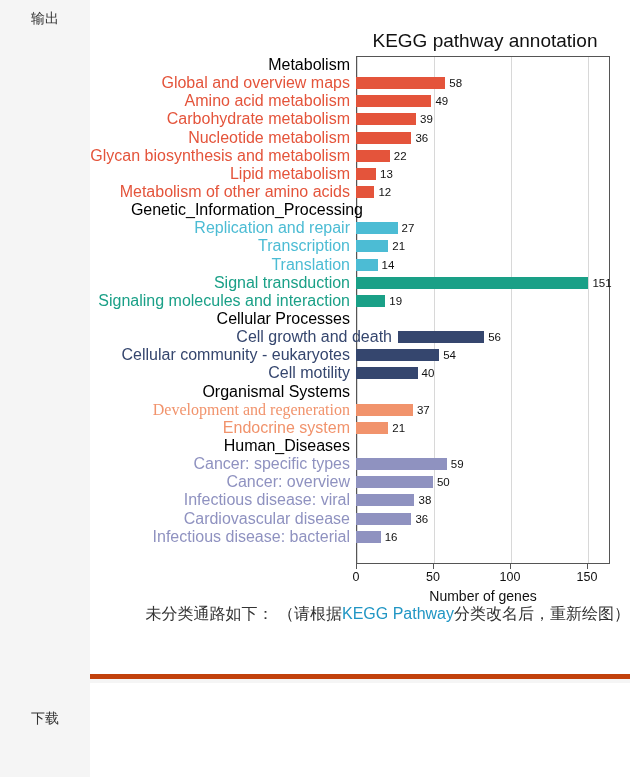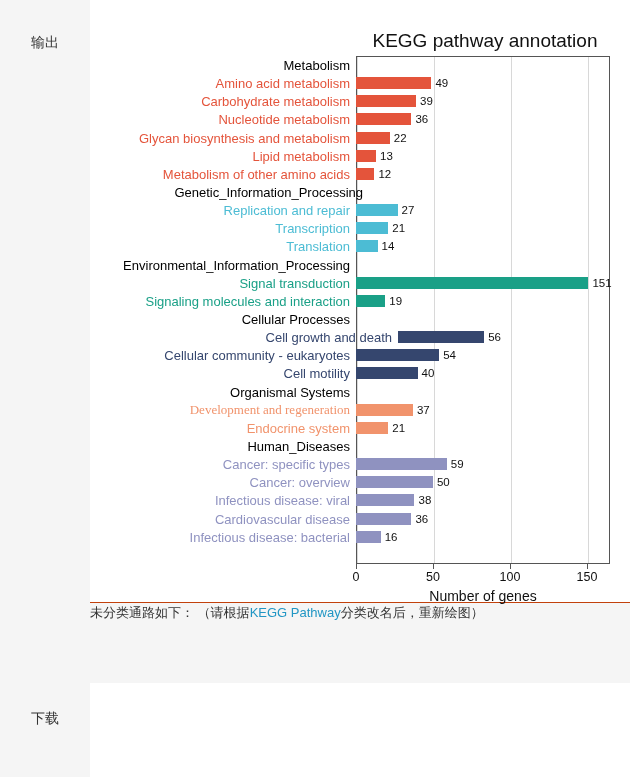--- a/index.html
+++ b/index.html
@@ -13,31 +13,31 @@
   .page{position:relative;width:630px;height:777px;}
 
   
   .gutter-label{
     position:absolute;
     left:0;width:90px;
     text-align:center;
     font-size:14px;
     color:#333;
   }
-  #out-label{top:34px;}
+  #out-label{top:10px;}
   #dl-label{top:710px;}
 
   .panel{
     position:absolute;
     left:90px;top:0;
     width:540px;
     background:#fff;
     box-sizing:border-box;
   }
-  #output-panel{height:603px;border-bottom:1px solid #c2410c;}
+  #output-panel{height:679px;border-bottom:5px solid #c2410c;}
   #download-panel{top:683px;height:94px;}
 
   
   .chart-wrap{
     position:relative;
     width:500px;height:570px;
     margin:8px auto 0 auto;
   }
   .chart-title{
     position:absolute;
@@ -70,21 +70,21 @@
     position:relative;
     height:18.8px;
   }
   .row .cat-label{
     position:absolute;
     right:100%;
     margin-right:6px;
     top:50%;
     transform:translateY(-50%);
     white-space:nowrap;
-    font-size:13px;
+    font-size:16px;
     color:#111;
   }
   .row .bar{
     position:absolute;
     left:0;top:50%;
     transform:translateY(-50%);
     height:12px;
   }
   .row .val{
     position:absolute;
@@ -119,22 +119,22 @@
     text-align:center;
     font-size:14px;
     color:#111;
   }
 
   
   .note{
     position:absolute;
     left:0;top:604px;
     width:540px;
-    text-align:left;
-    font-size:13px;
+    text-align:right;
+    font-size:16px;
     color:#333;
   }
   .note a{color:#2196c4;text-decoration:none;}
 </style>
 </head>
 <body>
 
 <div class="page">
 
   <div class="gutter-label" id="out-label">输出</div>
@@ -150,20 +150,25 @@
         <div class="gridline" id="g1" style="left: 76.9697px;"></div>
         <div class="gridline" id="g2" style="left: 153.939px;"></div>
         <div class="gridline" id="g3" style="left: 230.909px;"></div>
       </div>
 
       <div class="rowsarea" id="rows">
           <div class="row header" style="height: 18.1429px;">
             <div class="cat-label" style="color: rgb(0, 0, 0);">Metabolism</div>
           </div>
           <div class="row" style="height: 18.1429px;">
+            <div class="cat-label" style="color: rgb(228, 84, 59);">Global and overview maps</div>
+            <div class="bar" style="width: 89.2848px; background: rgb(228, 84, 59);"></div>
+            <div class="val" style="left: 93.2848px;">58</div>
+          </div>
+          <div class="row" style="height: 18.1429px;">
             <div class="cat-label" style="color: rgb(228, 84, 59);">Amino acid metabolism</div>
             <div class="bar" style="width: 75.4303px; background: rgb(228, 84, 59);"></div>
             <div class="val" style="left: 79.4303px;">49</div>
           </div>
           <div class="row" style="height: 18.1429px;">
             <div class="cat-label" style="color: rgb(228, 84, 59);">Carbohydrate metabolism</div>
             <div class="bar" style="width: 60.0364px; background: rgb(228, 84, 59);"></div>
             <div class="val" style="left: 64.0364px;">39</div>
           </div>
           <div class="row" style="height: 18.1429px;">
@@ -196,23 +201,20 @@
           </div>
           <div class="row" style="height: 18.1429px;">
             <div class="cat-label" style="color: rgb(76, 188, 212);">Transcription</div>
             <div class="bar" style="width: 32.3273px; background: rgb(76, 188, 212);"></div>
             <div class="val" style="left: 36.3273px;">21</div>
           </div>
           <div class="row" style="height: 18.1429px;">
             <div class="cat-label" style="color: rgb(76, 188, 212);">Translation</div>
             <div class="bar" style="width: 21.5515px; background: rgb(76, 188, 212);"></div>
             <div class="val" style="left: 25.5515px;">14</div>
-          </div>
-          <div class="row header" style="height: 18.1429px;">
-            <div class="cat-label" style="color: rgb(0, 0, 0);">Environmental_Information_Processing</div>
           </div>
           <div class="row" style="height: 18.1429px;">
             <div class="cat-label" style="color: rgb(26, 160, 135);">Signal transduction</div>
             <div class="bar" style="width: 232.448px; background: rgb(26, 160, 135);"></div>
             <div class="val" style="left: 236.448px; text-align: center;">151</div>
           </div>
           <div class="row" style="height: 18.1429px;">
             <div class="cat-label" style="color: rgb(26, 160, 135);">Signaling molecules and interaction</div>
             <div class="bar" style="width: 29.2485px; background: rgb(26, 160, 135);"></div>
             <div class="val" style="left: 33.2485px;">19</div>

